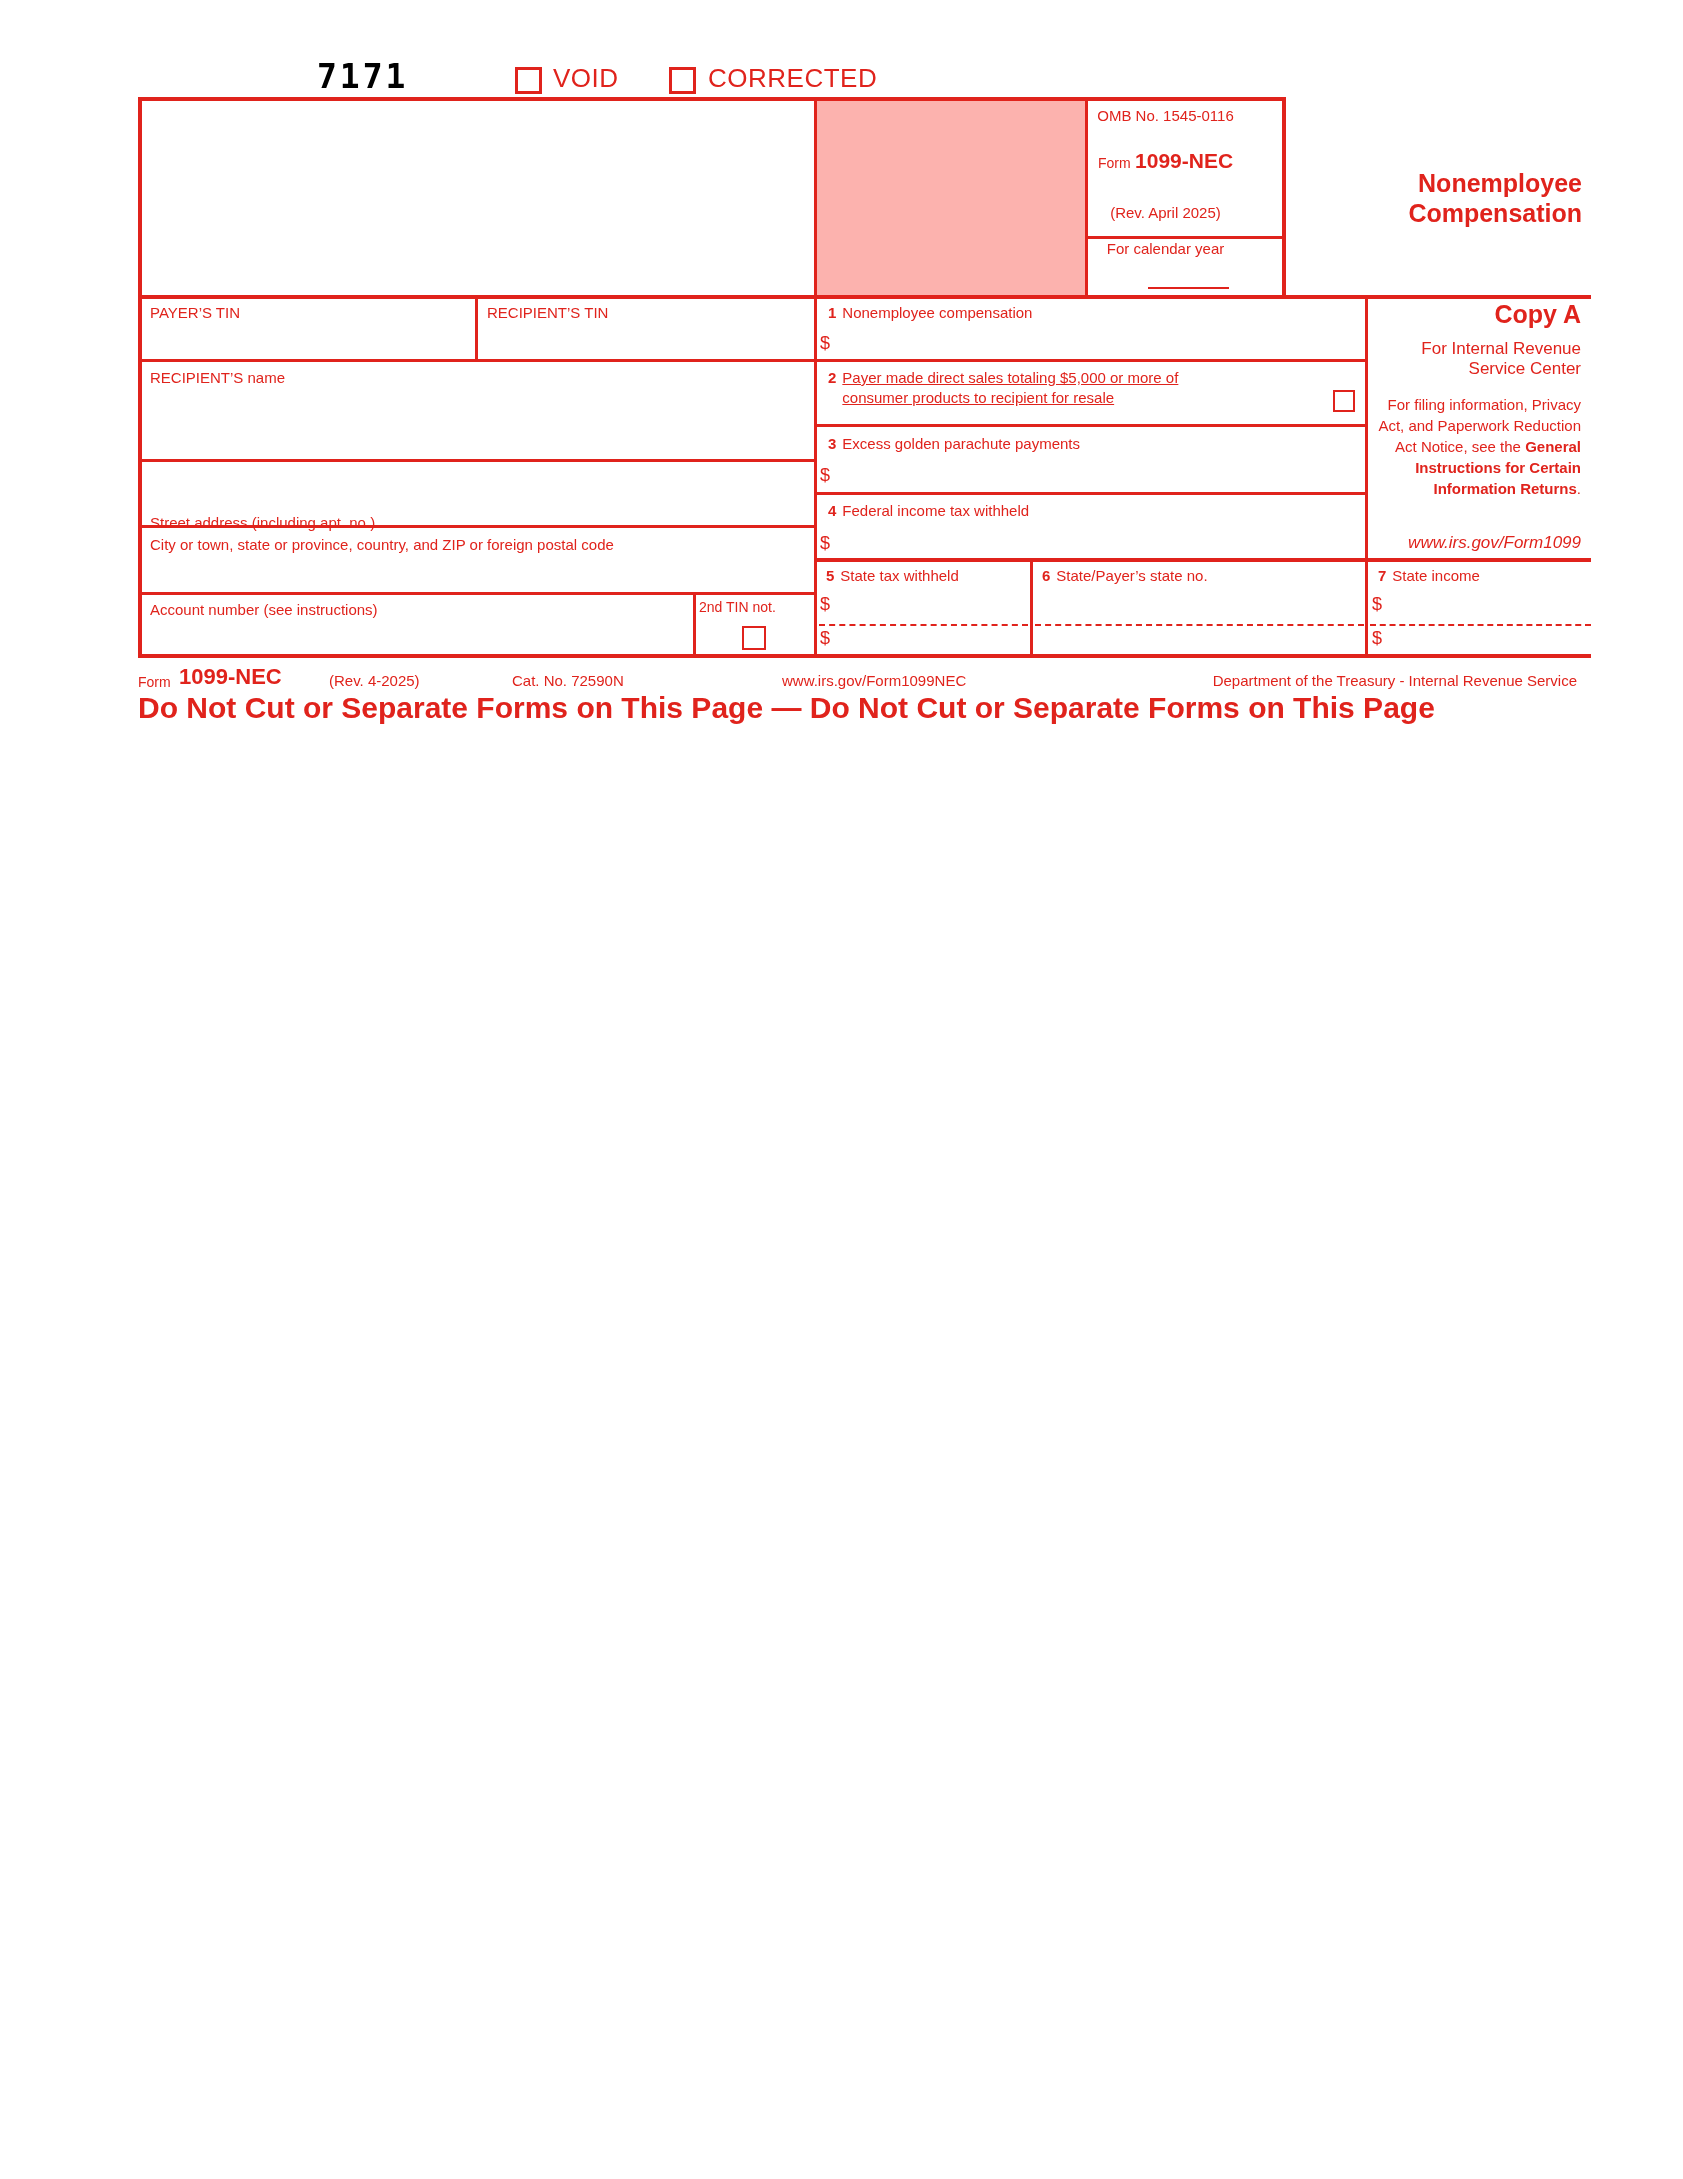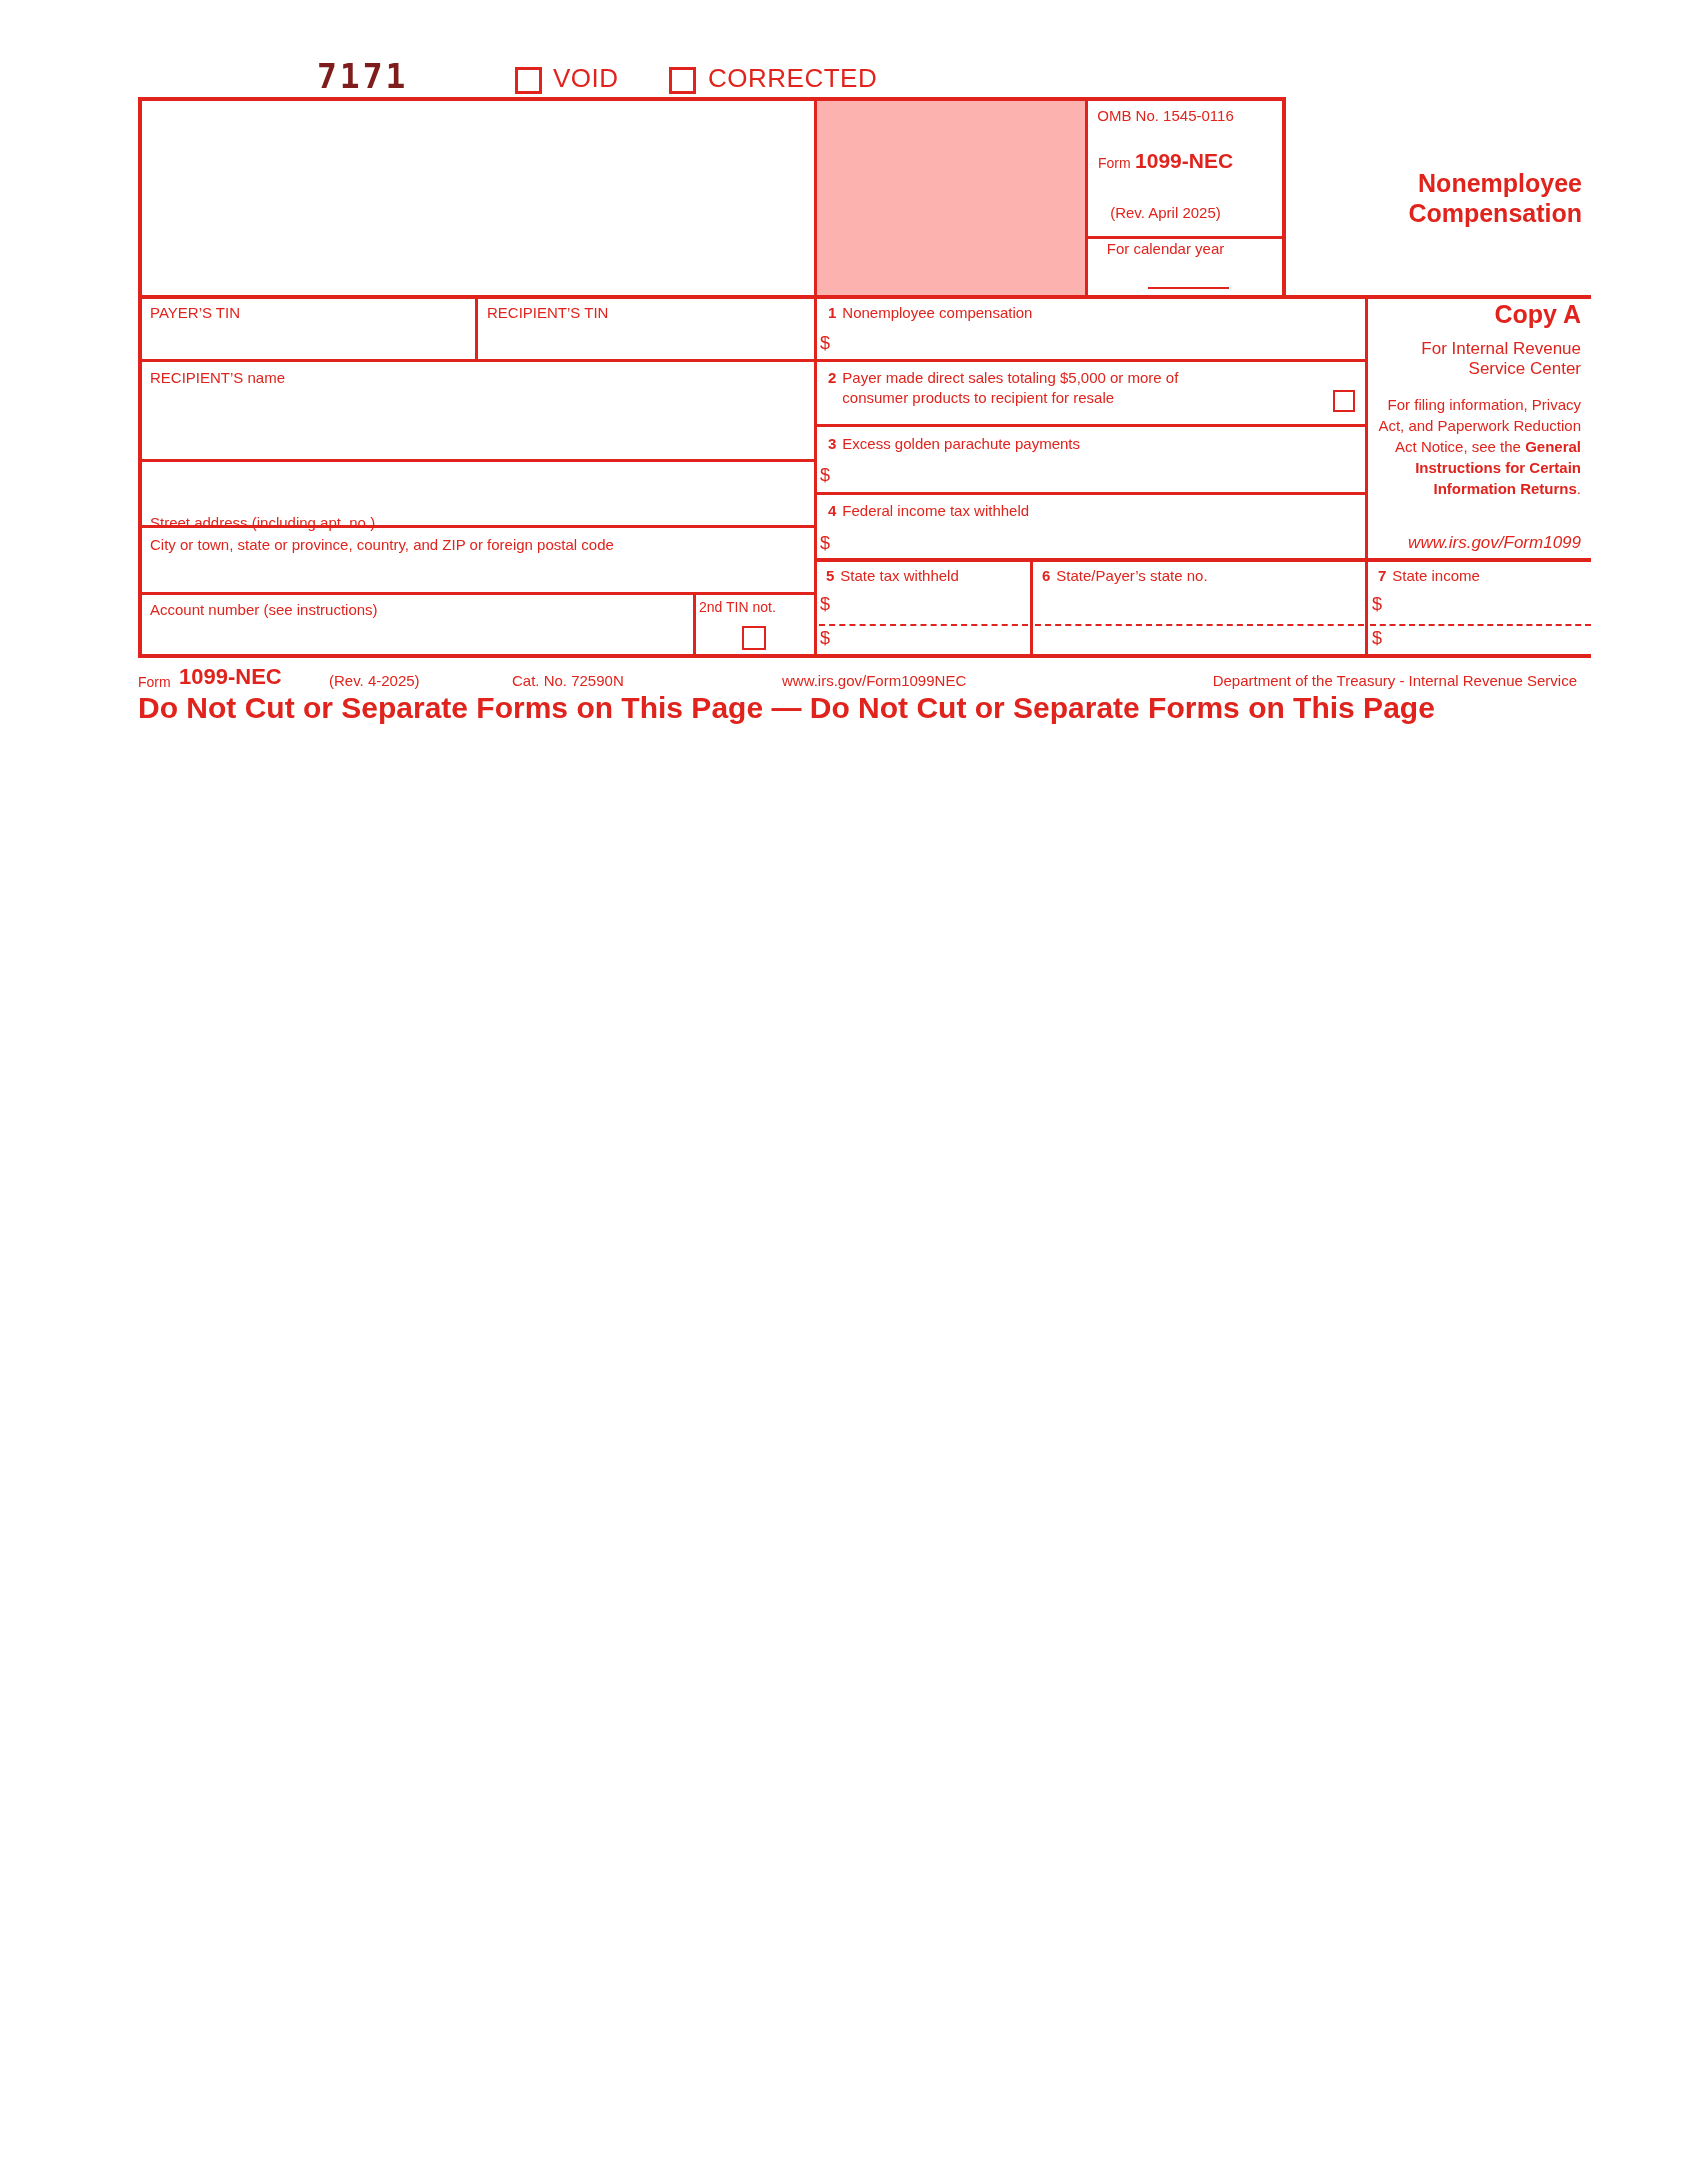--- a/index.html
+++ b/index.html
@@ -7,21 +7,21 @@
         font-family:"Liberation Sans", sans-serif;}
   .hline,.vline{position:absolute;background:var(--red);}
   .dash{position:absolute;border-top:2px dashed var(--red);height:0;}
   .pinkfill{position:absolute;background:var(--pink);}
   .cb{position:absolute;border:3px solid var(--red);background:#fff;box-sizing:border-box;cursor:pointer;}
   .lbl{position:absolute;color:var(--red);font-size:15px;line-height:1.35;}
   .boxlbl{position:absolute;color:var(--red);font-size:15px;line-height:1.3;display:flex;}
   .boxlbl .num{font-weight:bold;margin-right:6px;}
   .dollar{position:absolute;color:var(--red);font-size:18px;}
   .field{position:absolute;background:transparent;cursor:text;}
-  .hdr-code{position:absolute;color:#7f1d1d;font-family:"DejaVu Sans Mono", monospace;
+  .hdr-code{position:absolute;color:#000000;font-family:"DejaVu Sans Mono", monospace;
             font-weight:bold;font-size:33px;letter-spacing:3px;}
   .hdr-lab{position:absolute;color:var(--red);font-size:26px;letter-spacing:0.5px;}
   .omb-col{position:absolute;left:1089px;width:153px;text-align:center;color:var(--red);}
   .title-blk{position:absolute;left:1364px;width:218px;text-align:right;color:var(--red);
              font-weight:bold;font-size:25px;line-height:30px;}
   .copy-col{position:absolute;left:1369px;width:212px;text-align:right;color:var(--red);}
   .ftr{position:absolute;color:var(--red);}
 </style>
 </head>
 <body>
@@ -88,21 +88,21 @@
     <span>Nonemployee compensation</span>
   </div>
   <div class="dollar" style="left:820px;top:333px;">$</div>
   <div class="field" style="left:842px;top:331px;width:515px;height:26px;"></div>
 
   <div class="lbl" style="left:150px;top:368px;">RECIPIENT’S name</div>
   <div class="field" style="left:144px;top:392px;width:665px;height:63px;"></div>
 
   <div class="boxlbl" style="left:828px;top:368px;width:455px;">
     <span class="num">2</span>
-    <span style="width:376px;">Payer made direct sales totaling $5,000 or more of consumer products to recipient for resale</span>
+    <span style="width:376px;text-decoration:underline;">Payer made direct sales totaling $5,000 or more of consumer products to recipient for resale</span>
   </div>
   <div class="cb" style="left:1333px;top:390px;width:22px;height:22px;border-width:2px;"></div>
 
   <div class="lbl" style="left:150px;top:469px;margin-top:44px;">Street address (including apt. no.)</div>
   <div class="field" style="left:144px;top:493px;width:665px;height:30px;"></div>
 
   <div class="boxlbl" style="left:828px;top:434px;">
     <span class="num">3</span>
     <span>Excess golden parachute payments</span>
   </div>

